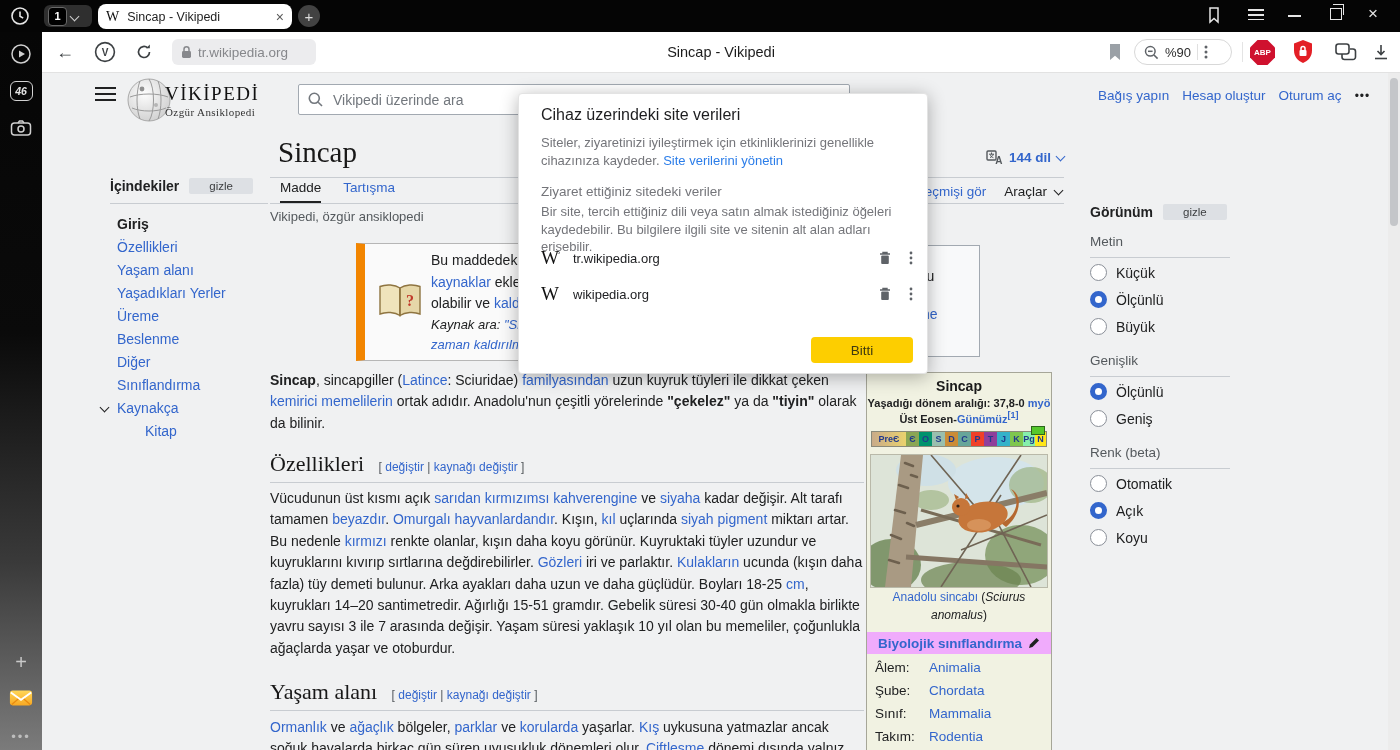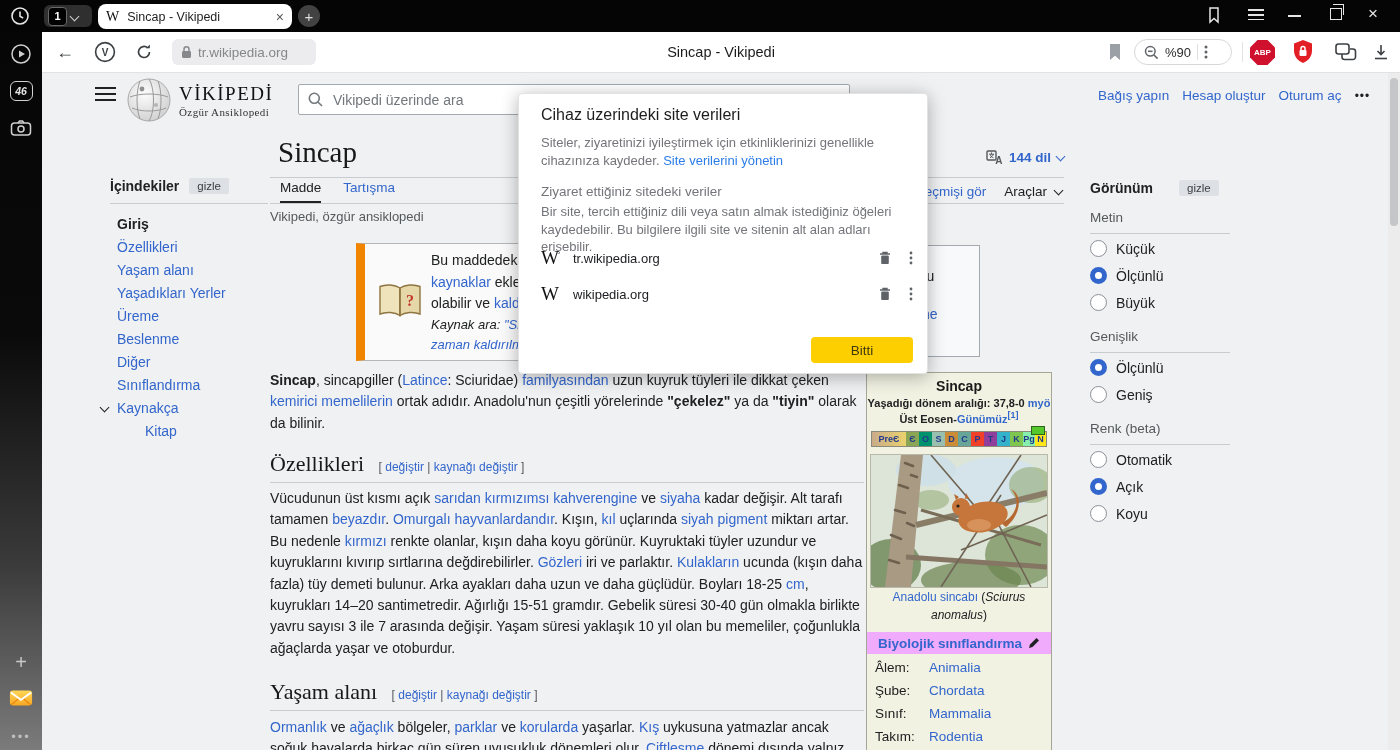--- a/index.html
+++ b/index.html
@@ -49,35 +49,35 @@
   .badge46{border:1.6px solid #d2d2d2;border-radius:6px;font-size:10.5px;font-weight:700;width:21px;height:18px;
     display:flex;align-items:center;justify-content:center;color:#e4e4e4;font-style:italic;}
   .railplus{font-size:20px;color:#c9c9c9;font-weight:400;}
   .raildots{color:#bdbdbd;font-size:13px;letter-spacing:2px;}
   
   .page{position:absolute;left:42px;top:72px;width:1358px;height:678px;background:#f0f1f2;overflow:hidden;z-index:1;
     color:#202122;}
   .wm-hamb{position:absolute;left:53px;top:15px;width:21px;height:14px;}
   .wm-hamb span{display:block;height:2px;background:#202122;margin-bottom:4px;}
   .globe{position:absolute;left:84px;top:5px;}
-  .wordmark{position:absolute;left:137px;top:11px;font-family:"Liberation Serif",serif;}
+  .wordmark{position:absolute;left:123px;top:11px;font-family:"Liberation Serif",serif;}
   .wm-t{font-size:19px;letter-spacing:1.5px;color:#111;}
   .wm-s{font-size:11px;color:#333;margin-top:1px;letter-spacing:.4px;}
   .search{position:absolute;left:256px;top:12px;width:552px;height:31px;background:#fff;border:1px solid #a2a9b1;border-radius:2px;
     display:flex;align-items:center;gap:8px;padding:0 9px;box-sizing:border-box;}
   .search input{border:none;outline:none;flex:1;font-size:14px;font-family:inherit;background:transparent;color:#202122;}
   .search input::placeholder{color:#72777d;}
   .hlinks{position:absolute;left:1056px;top:16px;display:flex;gap:13px;align-items:flex-end;font-size:13.5px;}
   .hlinks .lnk{color:#3366cc;}
   .hlinks .more{color:#202122;font-size:12px;letter-spacing:1px;}
   
   .toc{position:absolute;left:68px;top:106px;width:158px;}
   .toc-head{display:flex;align-items:center;gap:10px;border-bottom:1px solid #c8ccd1;padding-bottom:9px;}
   .toc-title{font-size:14px;font-weight:700;}
-  .pill{background:#dde0e4;border-radius:2px;padding:2px 8px;font-size:11.5px;color:#3c3e40;}
+  .pill{background:#dde0e4;border-radius:2px;padding:2px 20px;font-size:11.5px;color:#3c3e40;}
   .toc ul{list-style:none;margin:8px 0 0 0;padding:0;}
   .toc li{height:23px;font-size:14px;color:#3366cc;display:flex;align-items:center;padding-left:7px;position:relative;}
   .toc li.active{color:#202122;font-weight:700;}
   .toc li.indent{padding-left:35px;}
   .toc .tchev{position:absolute;left:-9px;color:#202122;width:6px;height:6px;border-width:1.4px;}
   
   .h1row{position:absolute;left:228px;top:64px;width:794px;border-bottom:1px solid #c8ccd1;padding-bottom:3px;height:38px;}
   .h1row h1{margin:0;font-family:"Liberation Serif",serif;font-weight:400;font-size:29px;color:#181818;padding-left:8px;}
   .langrow{position:absolute;left:228px;top:78px;width:794px;display:flex;justify-content:flex-end;align-items:center;gap:6px;}
   .langrow .l{color:#3366cc;font-size:13.5px;font-weight:700;}
@@ -123,21 +123,21 @@
   .ib-img{display:block;margin:7px auto 0 auto;border:1px solid #b9b9a9;}
   .ib-caption{text-align:center;font-size:12px;line-height:18px;padding:0 6px;color:#202122;}
   .ib-class{margin-top:8px;height:22px;background:#f0abfc;display:flex;align-items:center;justify-content:center;gap:6px;
     font-size:13.5px;font-weight:700;color:#3366cc;}
   .ib-rows{margin-top:3px;}
   .ib-row{display:flex;padding:3px 0 3px 8px;font-size:13.5px;height:17px;}
   .ib-row .k{width:54px;color:#202122;}
   .ib-row .v{color:#3366cc;}
   
   .appr{position:absolute;left:1048px;top:108px;width:170px;}
-  .appr-head{display:flex;align-items:center;gap:26px;}
+  .appr-head{display:flex;align-items:center;gap:10px;margin-top:24px;}
   .appr-title{font-size:14px;font-weight:700;}
   .agroup{margin-top:14px;}
   .aglabel{font-size:13.5px;color:#54595d;border-bottom:1px solid #c8ccd1;padding-bottom:8px;width:140px;}
   .aopt{display:flex;align-items:center;gap:9px;height:25px;margin-top:2px;font-size:14px;color:#202122;}
   .radio{width:17px;height:17px;border-radius:50%;border:1.6px solid #8a8f98;background:#fff;box-sizing:border-box;}
   .radio.sel{border:5.5px solid #3366cc;}
   
   .sbar{position:absolute;left:1346px;top:0;width:12px;height:678px;background:#ececec;}
   .sthumb{position:absolute;left:2px;top:6px;width:8px;height:148px;background:#c4c6c9;border-radius:4px;}
   

